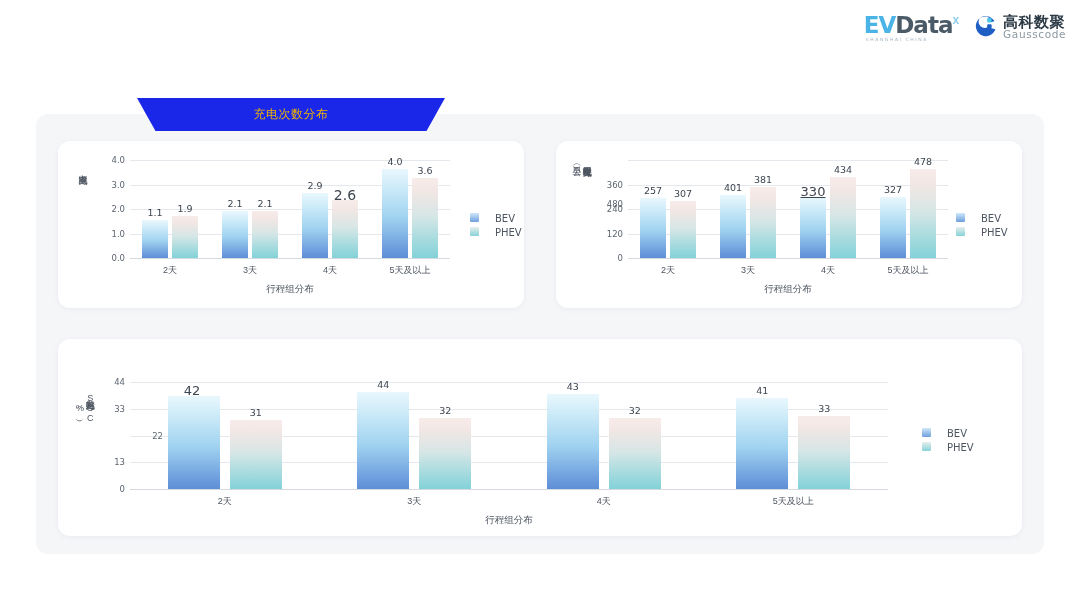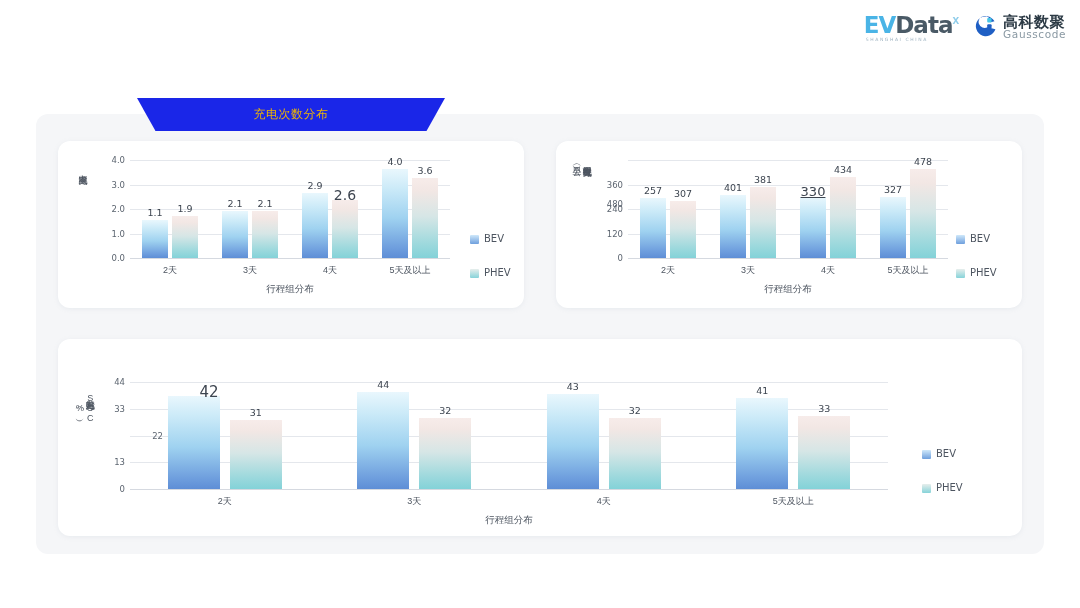--- a/index.html
+++ b/index.html
@@ -88,21 +88,21 @@
     position:absolute; transform:translateX(-50%); font-size:9.5px; color:#3d4550;
     font-weight:400; white-space:nowrap; font-family:"DejaVu Sans",sans-serif;
   }
   .xtick{
     position:absolute; transform:translateX(-50%); font-size:9px; color:#4d5560; white-space:nowrap;
   }
   .xlabel{
     position:absolute; transform:translateX(-50%); font-size:9.5px; color:#4d5560; white-space:nowrap;
   }
   .legend{ position:absolute; display:flex; flex-direction:column; gap:3px; }
-  .legend-row{ display:flex; align-items:flex-end; gap:5px;margin-top:20px; }
+  .legend-row{ display:flex; align-items:flex-start; gap:16px; }
   .legend-sw{ width:9px; height:9px; border-radius:1px; }
   .legend-sw.bev{ background:linear-gradient(180deg,#cfe8fa 0%,#6e9fdd 100%); }
   .legend-sw.phev{ background:linear-gradient(180deg,#e7eeec 0%,#86d3d9 100%); }
   .legend-txt{ font-size:10px; color:#4d5560; font-family:"DejaVu Sans",sans-serif; }
 </style>
 </head>
 <body>
 
 <div id="page">
 
@@ -244,21 +244,21 @@
       <div class="ytick" style="right: 897px; top: 43px;">44</div>
       <div class="grid-line" style="left: 72px; top: 69.75px; width: 758px;"></div>
       <div class="ytick" style="right: 897px; top: 69.75px;">33</div>
       <div class="grid-line" style="left: 72px; top: 96.5px; width: 758px;"></div>
       <div class="ytick" style="right: 859px; top: 96.5px;">22</div>
       <div class="grid-line" style="left: 72px; top: 123.25px; width: 758px;"></div>
       <div class="ytick" style="right: 897px; top: 123.25px;">13</div>
       <div class="axis-line" style="left: 72px; top: 150px; width: 758px;"></div>
       <div class="ytick" style="right: 897px; top: 150px;">0</div>
       <div class="bar bev" style="left: 109.75px; width: 52px; height: 92.8512px; top: 57.1488px; bottom: auto;"></div>
-      <div class="bar-val" style="left: 151px; top: 44.1488px; font-size: 15px;">42</div>
+      <div class="bar-val" style="left: 134px; top: 44.1488px; font-size: 13px;">42</div>
       <div class="bar phev" style="left: 171.75px; width: 52px; height: 68.5331px; top: 81.4669px; bottom: auto;"></div>
       <div class="bar-val" style="left: 197.75px; top: 68.4669px; font-size: 9.5px;">31</div>
       <div class="xtick" style="left: 166.75px; top: 156px;">2天</div>
       <div class="bar bev" style="left: 299.25px; width: 52px; height: 97.2727px; top: 52.7273px; bottom: auto;"></div>
       <div class="bar-val" style="left: 325.25px; top: 39.7273px; font-size: 9.5px;">44</div>
       <div class="bar phev" style="left: 361.25px; width: 52px; height: 70.7438px; top: 79.2562px; bottom: auto;"></div>
       <div class="bar-val" style="left: 387.25px; top: 66.2562px; font-size: 9.5px;">32</div>
       <div class="xtick" style="left: 356.25px; top: 156px;">3天</div>
       <div class="bar bev" style="left: 488.75px; width: 52px; height: 95.062px; top: 54.938px; bottom: auto;"></div>
       <div class="bar-val" style="left: 514.75px; top: 41.938px; font-size: 9.5px;">43</div>

